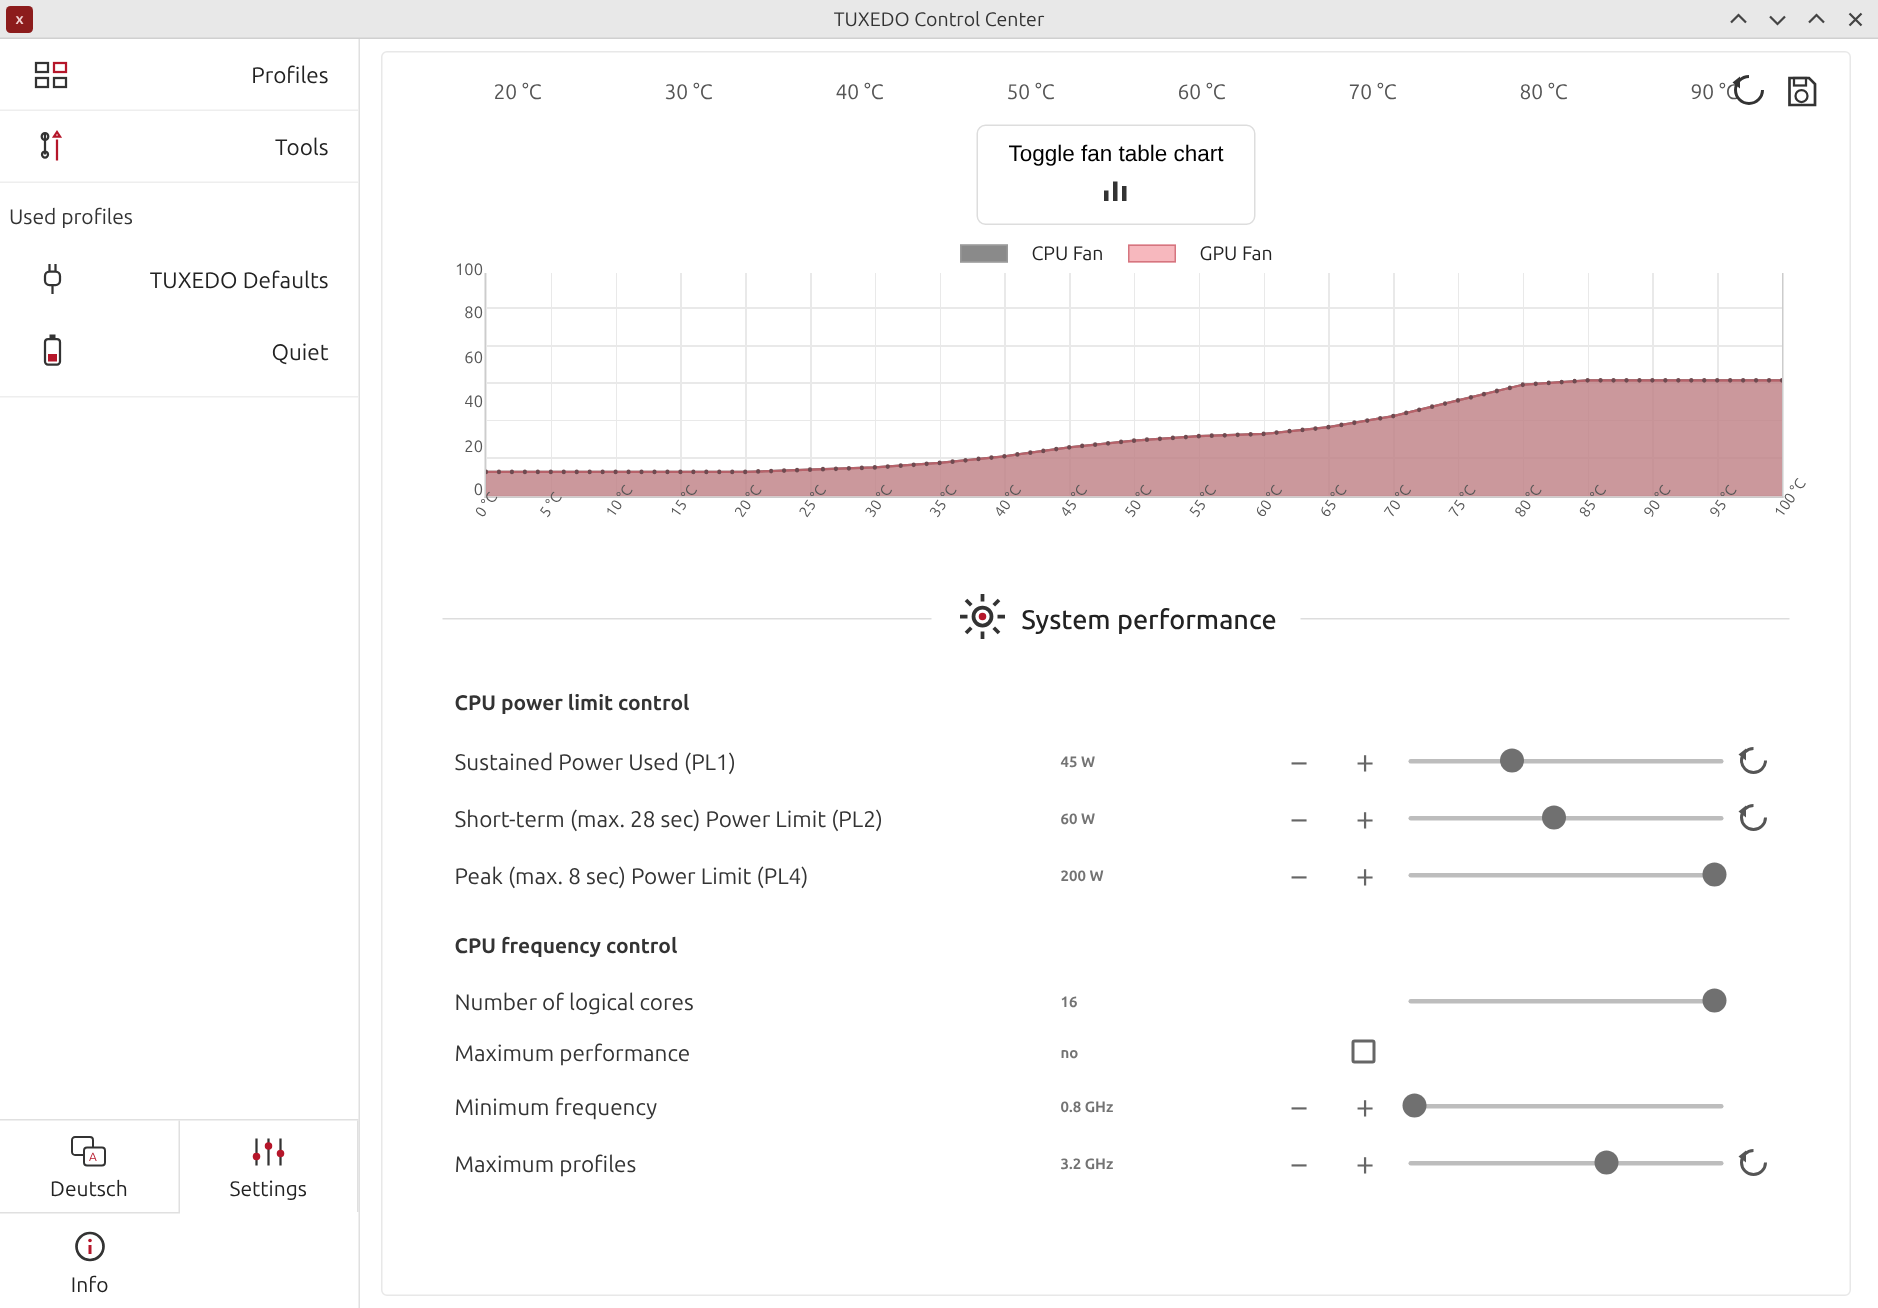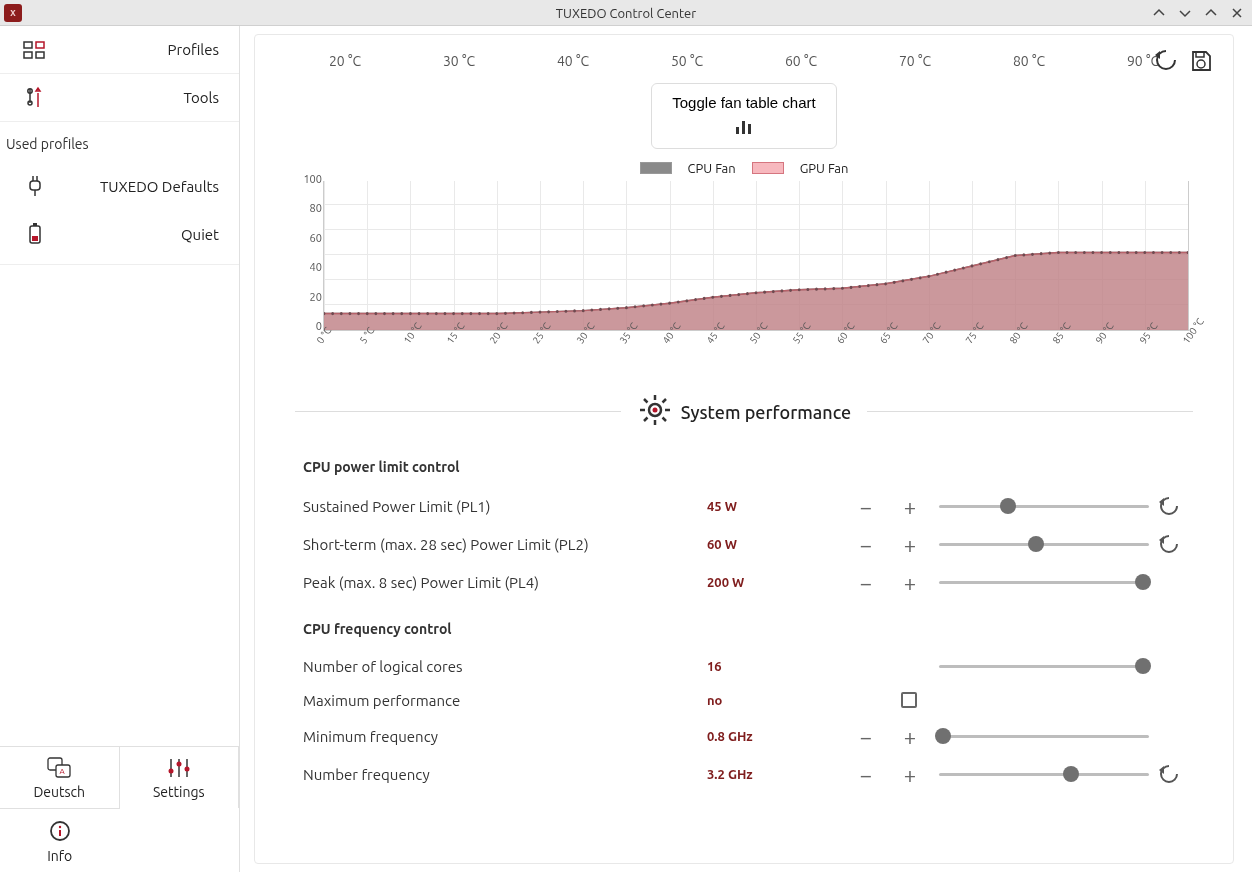--- a/index.html
+++ b/index.html
@@ -230,21 +230,21 @@
 
   .control-row {
     display: grid;
     grid-template-columns: 400px 140px 40px 40px 1fr 40px;
     align-items: center;
     padding: 4px 40px 4px 48px;
     min-height: 34px;
     gap: 4px;
   }
   .control-row .label { font-size: 15px; color: #333; }
-  .control-row .value { font-size: 13px; font-weight: 600; color: #7f1d1d; }
+  .control-row .value { font-size: 10px; font-weight: 600; color: #737373; }
   .pm-btn {
     width: 30px; height: 30px;
     display: flex; align-items: center; justify-content: center;
     color: #666; font-size: 22px; cursor: pointer;
     user-select: none;
   }
   .slider {
     position: relative;
     height: 20px;
     display: flex;
@@ -608,21 +608,21 @@
           </span>
           <span class="section-title">System performance</span>
         </div>
         <div class="line"></div>
       </div>
 
       <div class="subhead">CPU power limit control</div>
 
       <div id="rows">
           <div class="control-row">
-            <div class="label">Sustained Power Limit (PL1)</div>
+            <div class="label">Sustained Power Used (PL1)</div>
             <div class="value">45 W</div>
             <div class="pm-btn">−</div>
             <div class="pm-btn">+</div>
             <div class="slider">
               <div class="track"></div>
               <div class="thumb" style="left:33%"></div>
             </div>
             <div class="undo-btn">
               <svg width="22" height="18" viewBox="0 0 22 18">
                 <path d="M20 9 A8 8 0 1 1 12 1" fill="none" stroke="#555" stroke-width="2"></path>
@@ -682,21 +682,21 @@
             <div class="value">0.8 GHz</div>
             <div class="pm-btn">−</div>
             <div class="pm-btn">+</div>
             <div class="slider">
               <div class="track"></div>
               <div class="thumb" style="left:2%"></div>
             </div>
             <div></div>
           </div>
           <div class="control-row">
-            <div class="label">Number frequency</div>
+            <div class="label">Maximum profiles</div>
             <div class="value">3.2 GHz</div>
             <div class="pm-btn">−</div>
             <div class="pm-btn">+</div>
             <div class="slider">
               <div class="track"></div>
               <div class="thumb" style="left:63%"></div>
             </div>
             <div class="undo-btn">
               <svg width="22" height="18" viewBox="0 0 22 18">
                 <path d="M20 9 A8 8 0 1 1 12 1" fill="none" stroke="#555" stroke-width="2"></path>

